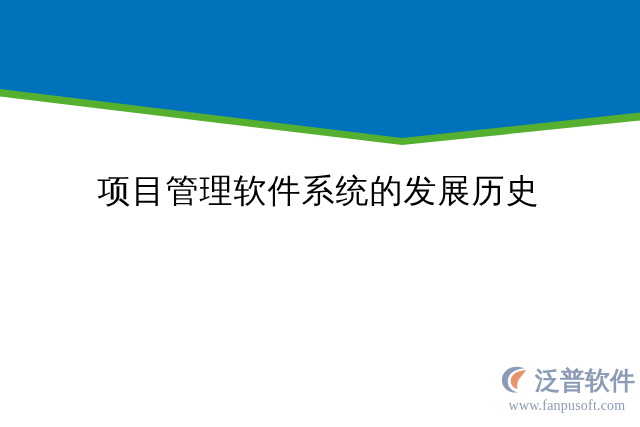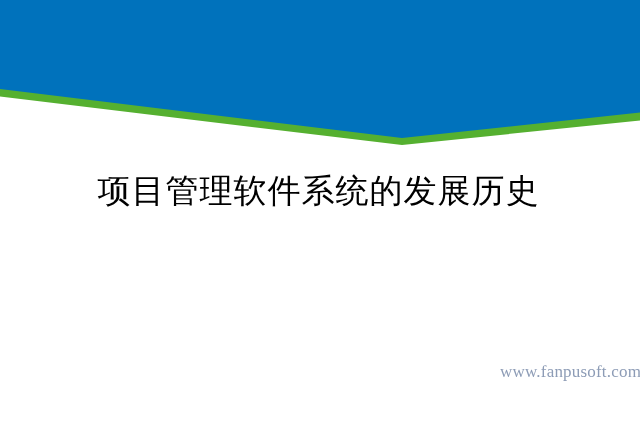--- a/index.html
+++ b/index.html
@@ -80,21 +80,21 @@
     font-family: "Liberation Sans", sans-serif;
     font-size: 25px;
     line-height: 28px;
     font-weight: bold;
     color: #8d9cb6;
     letter-spacing: 0px;
     white-space: nowrap;
   }
   .logo-url {
     font-family: "Liberation Serif", "DejaVu Serif", serif;
-    font-size: 17px;
+    font-size: 14px;
     line-height: 17px;
     color: #8d9cb6;
     letter-spacing: 0.2px;
     text-align: center;
     white-space: nowrap;
     padding-left: 2px;
   }
 </style>
 </head>
 <body>
@@ -108,16 +108,38 @@
 
       <polygon points="0,0 640,0 640,112.5 402,138 0,89" fill="#0072bc"></polygon>
     </svg>
   </div>
 
   <div class="title-wrap">
     <span class="title">项目管理软件系统的发展历史</span>
   </div>
 
   <div class="logo">
+    <div class="logo-row">
+      <span class="logo-mark">
+        <svg viewBox="0 0 32 30">
+
+          <path d="M24.5 3.2
+                   C18.8 0.6 11.0 1.2 6.2 5.4
+                   C1.4 9.6 0.6 16.8 3.8 21.8
+                   C6.6 26.2 12.4 28.4 17.6 27.2
+                   C13.0 26.2 9.4 23.4 8.2 19.4
+                   C6.9 15.0 8.6 10.0 12.4 7.2
+                   C15.6 4.8 20.2 3.9 24.5 3.2 Z" fill="#8d9cb6"></path>
+
+          <path d="M26.2 5.0
+                   C21.4 5.4 16.6 6.6 13.6 9.4
+                   C10.6 12.2 10.0 16.6 11.8 20.0
+                   C13.0 22.2 15.2 23.6 17.6 24.0
+                   C16.6 20.6 17.2 16.6 19.6 13.6
+                   C21.6 11.0 24.0 8.0 26.2 5.0 Z" fill="#e8946b"></path>
+        </svg>
+      </span>
+      <span class="logo-name">泛普软件</span>
+    </div>
     <div class="logo-url">www.fanpusoft.com</div>
   </div>
 
 </div>
 
 </body></html>

